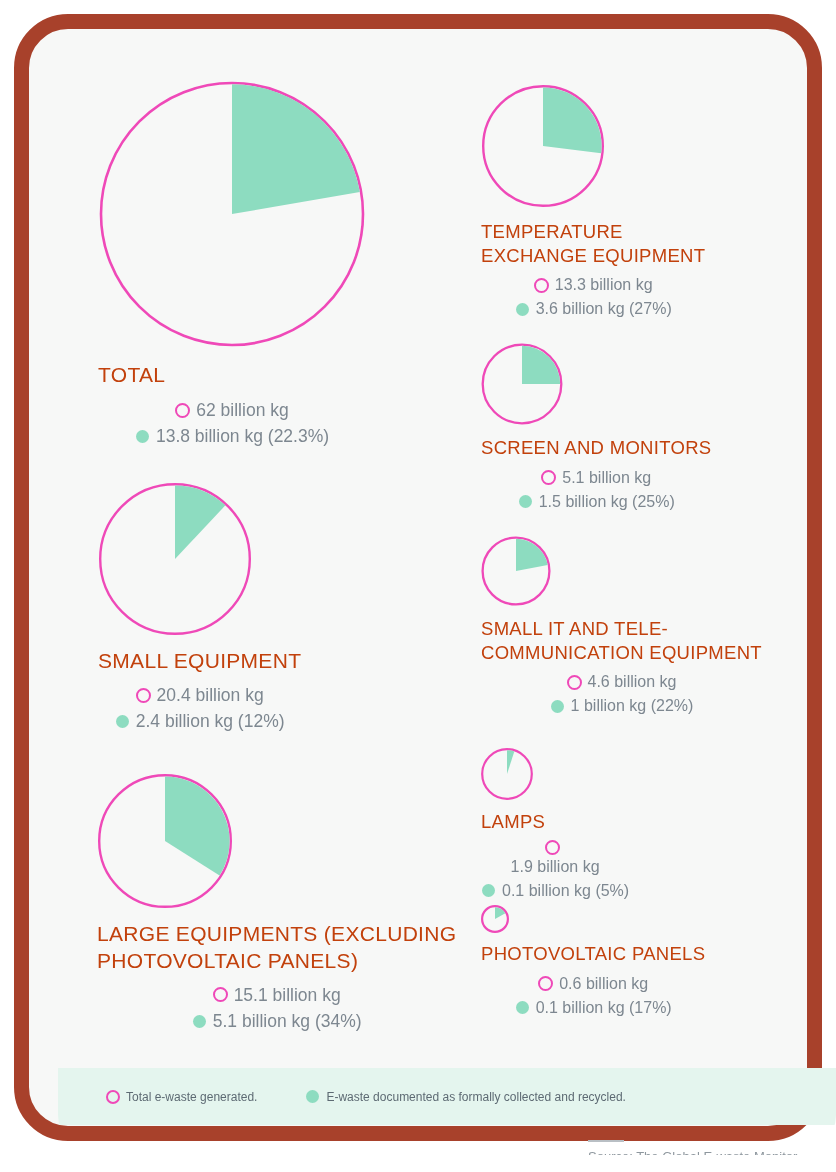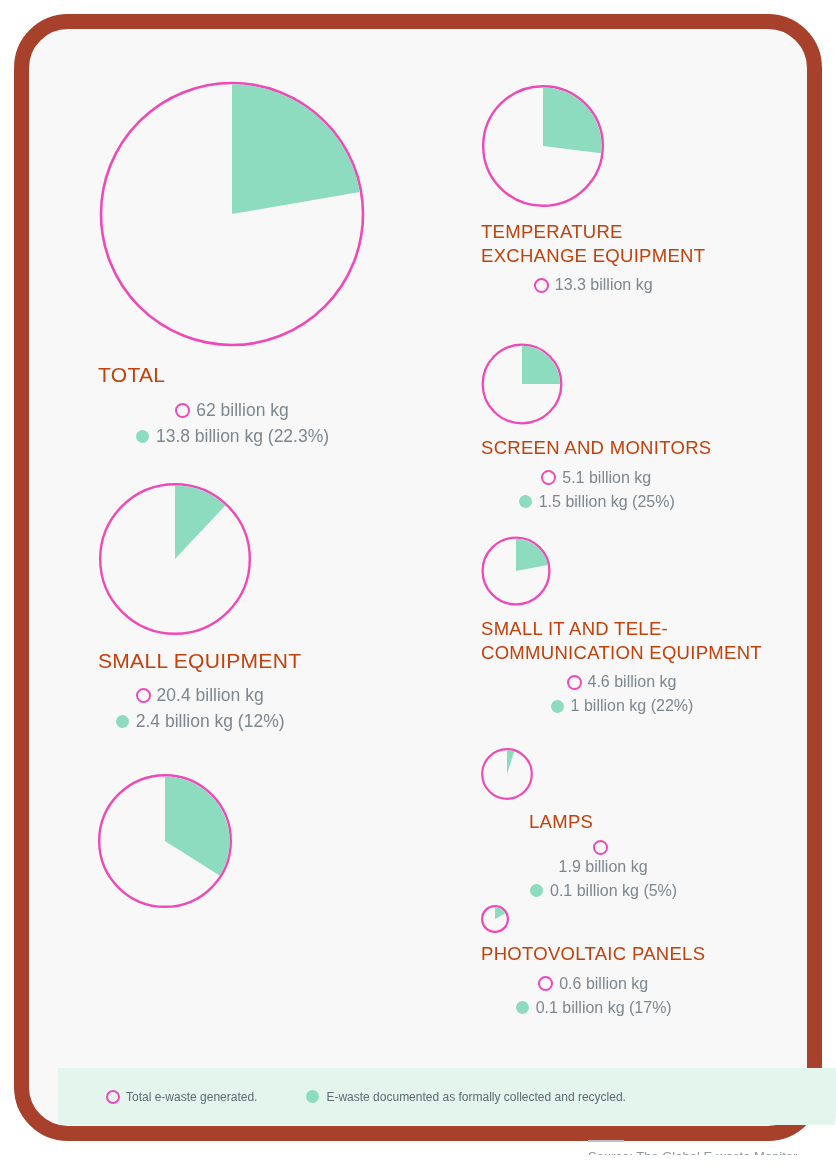--- a/index.html
+++ b/index.html
@@ -181,36 +181,52 @@
         </div>
       </div>
 
       <div class="block" style="left:39px; top:715px;">
         <div class="pie-wrap">
           <svg class="pie" width="136" height="136" viewBox="0 0 136 136">
             <circle cx="68" cy="68" r="65.8" fill="#f7f8f7" stroke="#ef49b8" stroke-width="2.4"></circle>
             <path class="slice" fill="#8ddcc0" d="M 68 68 L 68 3.4000000000000057 A 64.6 64.6 0 0 1 122.54358398743017 102.6144109556432 Z"></path>
           </svg>
         </div>
+        <div style="margin-top:12px;">
+          <div class="cat-title big">LARGE EQUIPMENTS (EXCLUDING</div>
+          <div class="cat-title big">PHOTOVOLTAIC PANELS)</div>
+          <div class="stat big" style="margin-top:7px;">
+            <span class="marker ring"></span>
+            <span>15.1 billion kg</span>
+          </div>
+          <div class="stat big">
+            <span class="marker dot"></span>
+            <span>5.1 billion kg (34%)</span>
+          </div>
+        </div>
       </div>
 
       <div class="block" style="left:423px; top:26px;">
         <div class="pie-wrap">
           <svg class="pie" width="124" height="124" viewBox="0 0 124 124">
             <circle cx="62" cy="62" r="59.8" fill="#f7f8f7" stroke="#ef49b8" stroke-width="2.4"></circle>
             <path class="slice" fill="#8ddcc0" d="M 62 62 L 62 3.4000000000000057 A 58.599999999999994 58.599999999999994 0 0 1 120.1379214970284 69.34452748686823 Z"></path>
           </svg>
         </div>
         <div style="margin-top:12px;">
           <div class="cat-title small">TEMPERATURE</div>
           <div class="cat-title small">EXCHANGE EQUIPMENT</div>
           <div class="stat small" style="margin-top:6px;">
             <span class="marker ring"></span>
             <span>13.3 billion kg</span>
           </div>
+          <div class="stat small">
+            <span class="marker dot"></span>
+            <span>3.6 billion kg (27%)</span>
+          </div>
         </div>
       </div>
 
       <div class="block" style="left:423px; top:285px;">
         <div class="pie-wrap">
           <svg class="pie" width="82" height="82" viewBox="0 0 82 82">
             <circle cx="41" cy="41" r="39.3" fill="#f7f8f7" stroke="#ef49b8" stroke-width="2.3"></circle>
             <path class="slice" fill="#8ddcc0" d="M 41 41 L 41 2.8500000000000014 A 38.15 38.15 0 0 1 79.15 41 Z"></path>
           </svg>
         </div>
@@ -248,21 +264,21 @@
         </div>
       </div>
 
       <div class="block" style="left:423px; top:690px;">
         <div class="pie-wrap">
           <svg class="pie" width="52" height="52" viewBox="0 0 52 52">
             <circle cx="26" cy="26" r="24.8" fill="#f7f8f7" stroke="#ef49b8" stroke-width="2.2"></circle>
             <path class="slice" fill="#8ddcc0" d="M 26 26 L 26 2.3000000000000007 A 23.7 23.7 0 0 1 33.32370276668625 3.459960563804863 Z"></path>
           </svg>
         </div>
-        <div style="margin-top:10px;margin-left:48px;">
+        <div style="margin-top:10px;">
           <div class="cat-title small">LAMPS</div>
           <div class="stat small" style="margin-top:6px;flex-direction:column;">
             <span class="marker ring"></span>
             <span>1.9 billion kg</span>
           </div>
           <div class="stat small">
             <span class="marker dot"></span>
             <span>0.1 billion kg (5%)</span>
           </div>
         </div>

